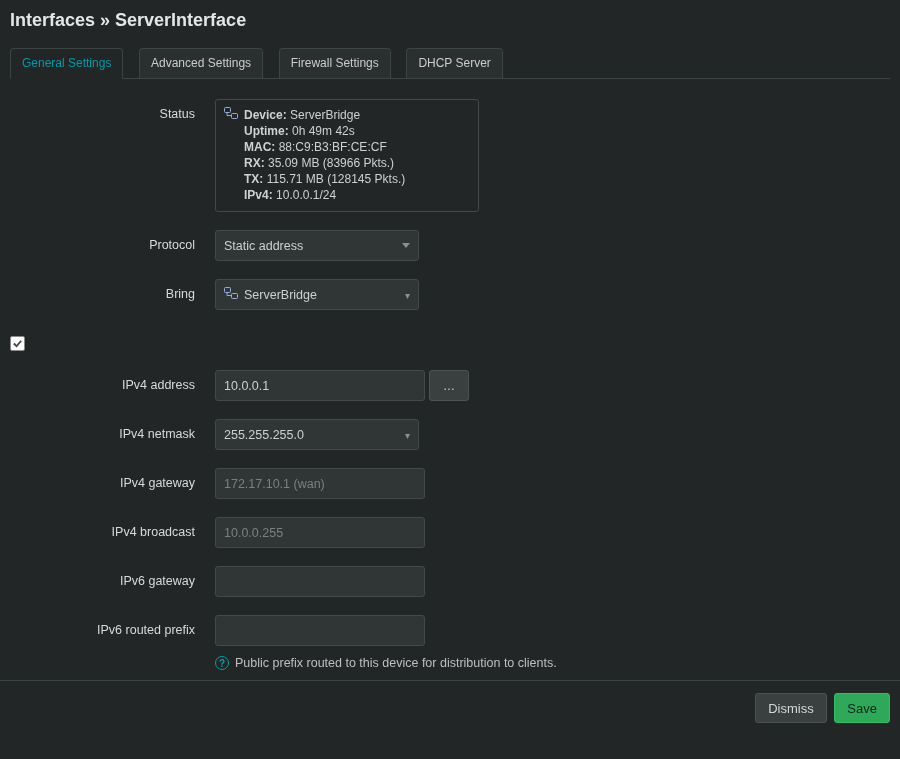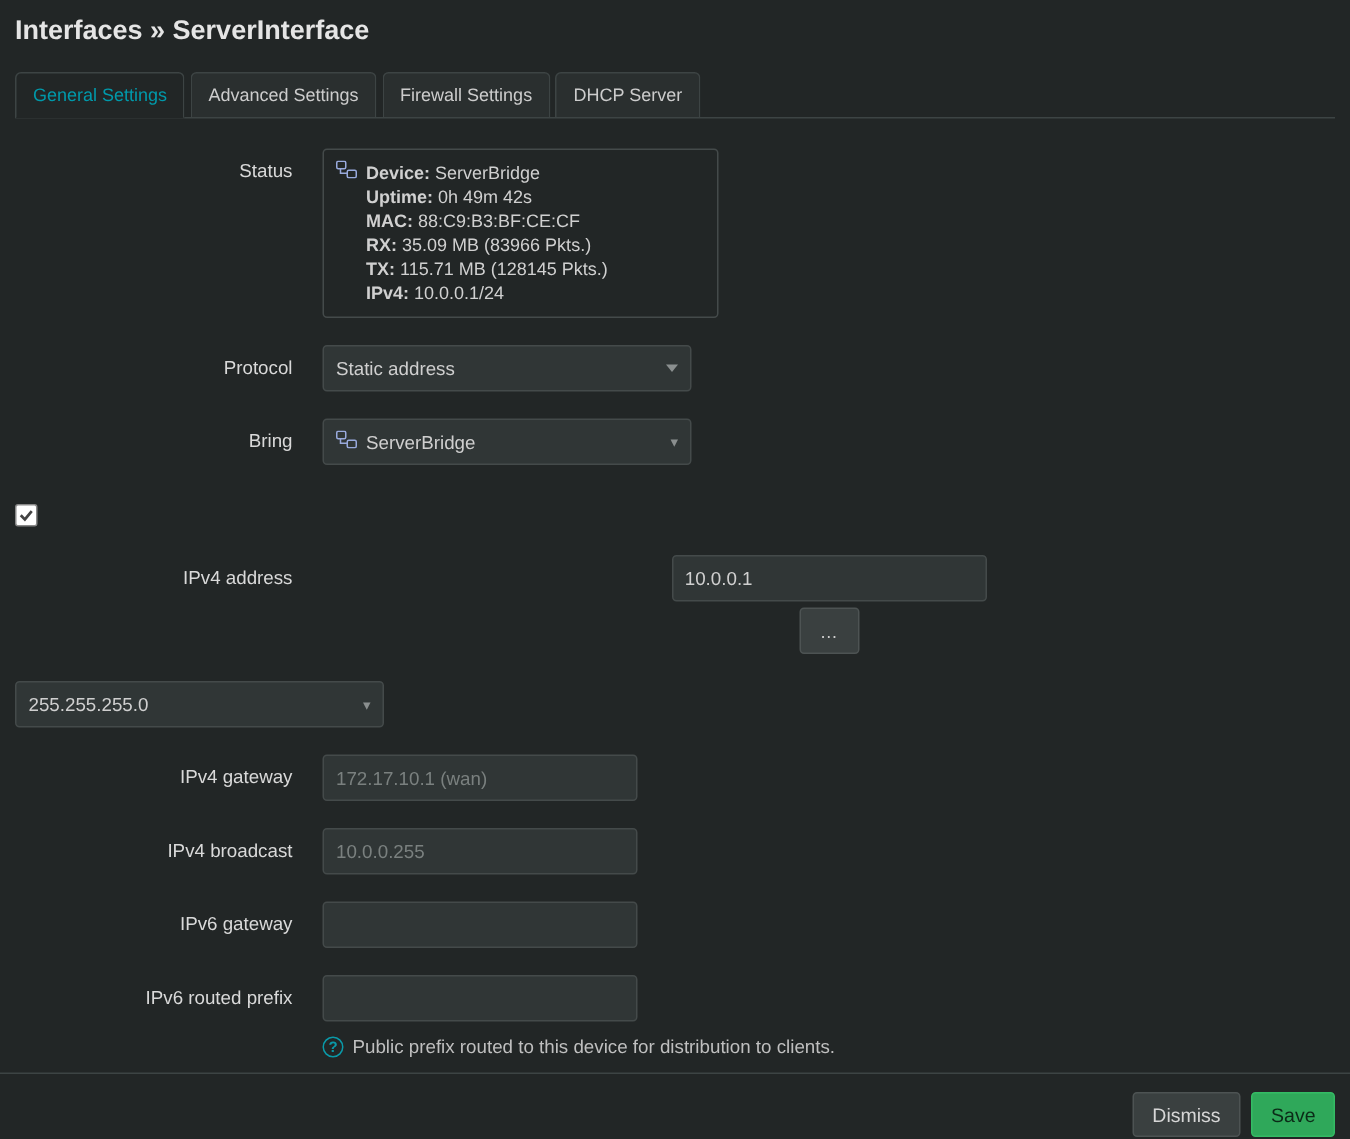--- a/index.html
+++ b/index.html
@@ -24,21 +24,21 @@
     border-bottom: 1px solid #3d4444;
   }
   .tab {
     display: inline-block;
     padding: 7px 11px 8px;
     font-size: 12px;
     color: #cccccc;
     border: 1px solid #3d4444;
     border-bottom: none;
     border-radius: 4px 4px 0 0;
-    margin-right: 0;
+    margin-right: 12px;
     background: #2a2f2f;
     position: relative;
     top: 1px;
     cursor: pointer;
   }
   .tab.active {
     color: #0099aa;
     background: #222626;
     border-bottom: 1px solid #222626;
   }
@@ -71,21 +71,21 @@
     color: #d0d0d0;
   }
   .status-box .inner {
     display: flex;
     gap: 6px;
   }
   .net-icon-sm {
     flex: 0 0 auto;
   }
   .select, .input {
-    width: 246px;
+    width: 204px;
     height: 31px;
     background: #303636;
     border: 1px solid #444a4a;
     border-radius: 3px;
     color: #cfcfcf;
     padding: 0 24px 0 8px;
     font-size: 12.5px;
     position: relative;
     display: flex;
     align-items: center;
@@ -113,21 +113,21 @@
     height: 31px;
     background: #303636;
     border: 1px solid #444a4a;
     border-radius: 3px;
     color: #cfcfcf;
     padding: 0 8px;
     font-size: 12.5px;
     outline: none;
   }
   input.inp::placeholder { color: #7a807f; font-style: normal; }
-  .inline-group { display: flex; gap: 4px; align-items: center; flex-direction: column; }
+  .inline-group { display: flex; gap: 4px; align-items: center; }
   .more-btn {
     width: 40px; height: 31px;
     background: #3a4040;
     border: 1px solid #4d5353;
     border-radius: 3px;
     color: #d0d0d0;
     display:flex; align-items:center; justify-content:center;
     font-size: 12px;
     cursor: pointer;
   }
@@ -276,20 +276,21 @@
       <div class="lbl">IPv4 address</div>
       <div class="ctrl">
         <div class="inline-group">
           <input class="inp" value="10.0.0.1" style="">
           <div class="more-btn">…</div>
         </div>
       </div>
     </div>
 
     <div class="row">
+      <div class="lbl">IPv4 netmask</div>
       <div class="ctrl">
         <div class="select combo">
           <span>255.255.255.0</span>
         </div>
       </div>
     </div>
 
     <div class="row">
       <div class="lbl">IPv4 gateway</div>
       <div class="ctrl">

